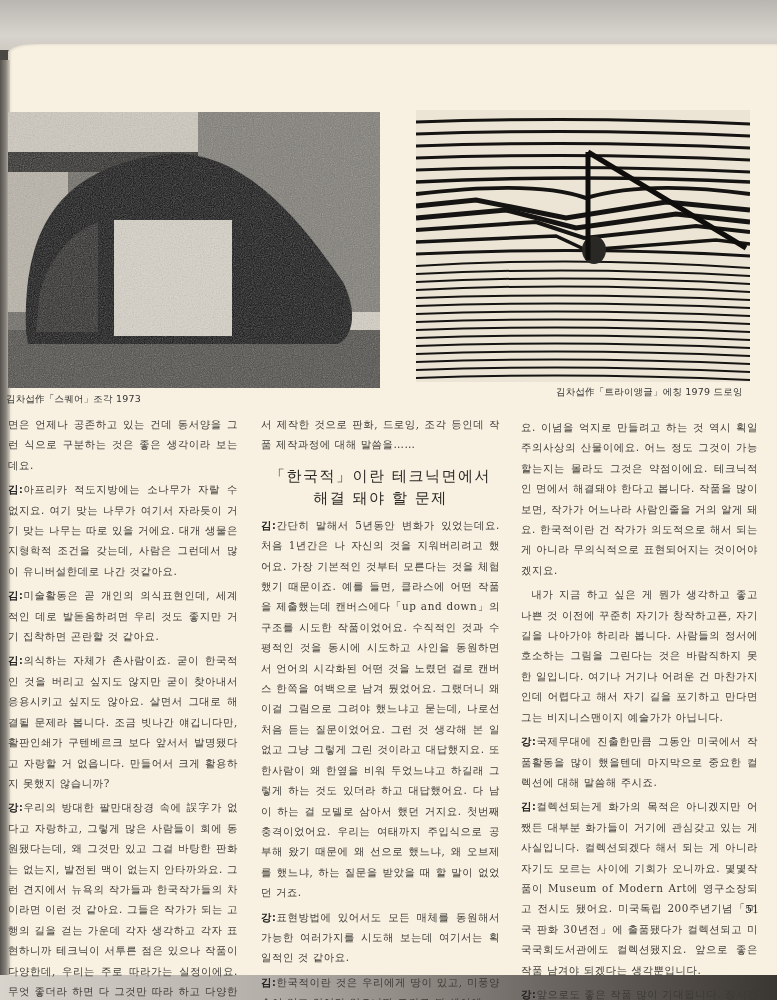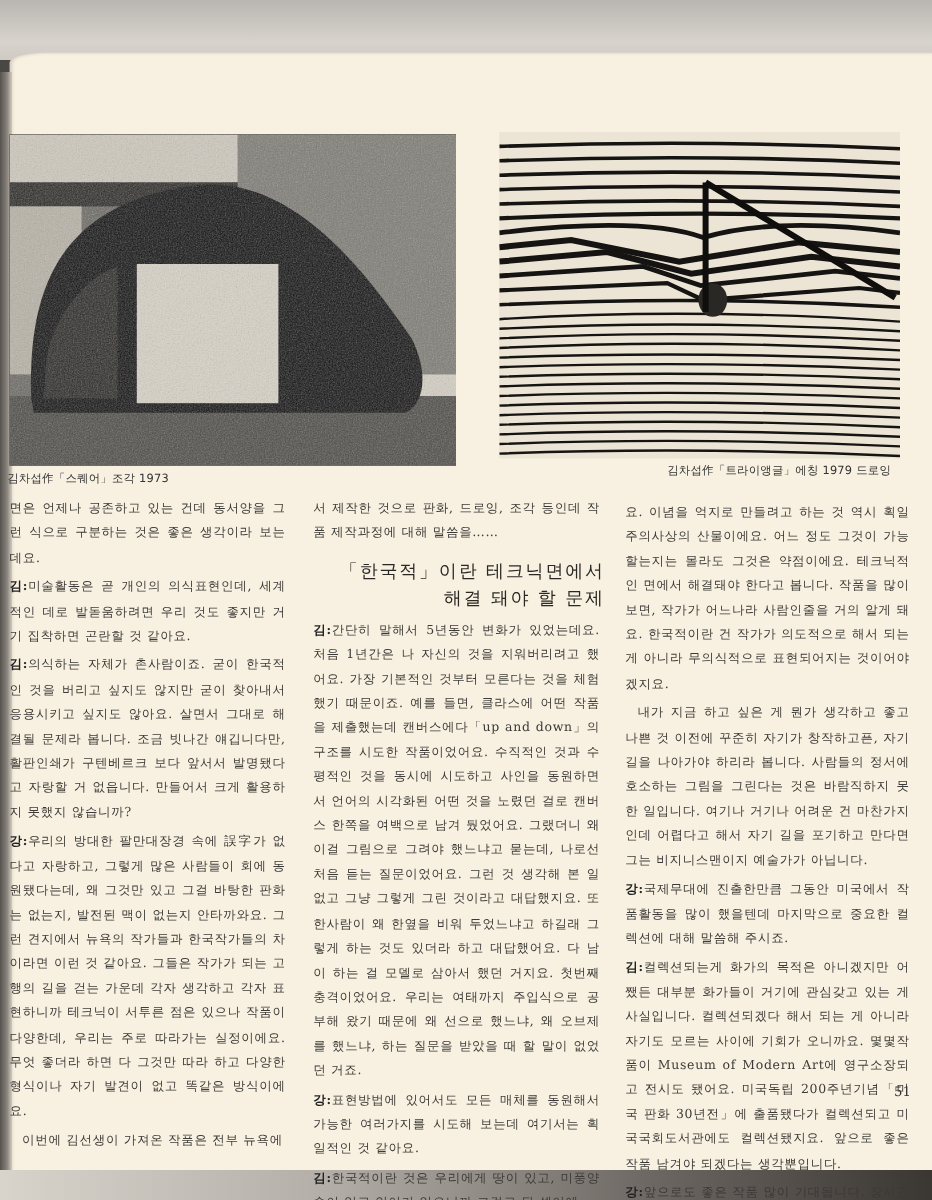--- a/index.html
+++ b/index.html
@@ -44,21 +44,21 @@
     }
     .col-1 { left: 4px;   width: 238px; }
     .col-2 { left: 257px; width: 247px; }
     .col-3 { left: 517px; width: 245px; top: 413px; }
     .col p { margin: 4px; }
     .speaker { font-weight: bold; color: #222; }
     .indent { text-indent: 1em; }
     .section-heading {
       font-family: "DejaVu Sans", sans-serif; font-size: 15px;
       line-height: 22px; color: #2a2825; margin: 10px 0 6px 0;
-      letter-spacing: 1.5px; text-align: right;
+      letter-spacing: 1.5px; text-align: center;
     }
     .page-number {
       position: absolute; left: 745px; top: 903px; font-family: "DejaVu Serif", serif;
       font-size: 11px; color: #333;
     }
     .sig { float: right; font-size: 13px; }
   </style>
 </head>
 <body>
 
@@ -131,20 +131,21 @@
     <g stroke="#0f0e0c" stroke-width="5" fill="none">
       <path d="M172 42 L 172 150"></path>
       <path d="M172 42 L 330 138"></path>
     </g>
   </svg>
 </div>
 <div class="caption caption-right">김차섭作「트라이앵글」에칭 1979 드로잉</div>
 
 <div class="col col-1">
   <p><span class="speaker"></span><span>면은 언제나 공존하고 있는 건데 동서양을 그런 식으로 구분하는 것은 좋은 생각이라 보는데요.</span></p>
+  <p><span class="speaker">김:</span><span>아프리카 적도지방에는 소나무가 자랄 수 없지요. 여기 맞는 나무가 여기서 자라듯이 거기 맞는 나무는 따로 있을 거에요. 대개 생물은 지형학적 조건을 갖는데, 사람은 그런데서 많이 유니버설한데로 나간 것같아요.</span></p>
   <p><span class="speaker">김:</span><span>미술활동은 곧 개인의 의식표현인데, 세계적인 데로 발돋움하려면 우리 것도 좋지만 거기 집착하면 곤란할 것 같아요.</span></p>
   <p><span class="speaker">김:</span><span>의식하는 자체가 촌사람이죠. 굳이 한국적인 것을 버리고 싶지도 않지만 굳이 찾아내서 응용시키고 싶지도 않아요. 살면서 그대로 해결될 문제라 봅니다. 조금 빗나간 얘깁니다만, 활판인쇄가 구텐베르크 보다 앞서서 발명됐다고 자랑할 거 없읍니다. 만들어서 크게 활용하지 못했지 않습니까?</span></p>
   <p><span class="speaker">강:</span><span>우리의 방대한 팔만대장경 속에 誤字가 없다고 자랑하고, 그렇게 많은 사람들이 회에 동원됐다는데, 왜 그것만 있고 그걸 바탕한 판화는 없는지, 발전된 맥이 없는지 안타까와요. 그런 견지에서 뉴욕의 작가들과 한국작가들의 차이라면 이런 것 같아요. 그들은 작가가 되는 고행의 길을 걷는 가운데 각자 생각하고 각자 표현하니까 테크닉이 서투른 점은 있으나 작품이 다양한데, 우리는 주로 따라가는 실정이에요. 무엇 좋더라 하면 다 그것만 따라 하고 다양한 형식이나 자기 발견이 없고 똑같은 방식이에요.</span></p>
   <p class="indent"><span>이번에 김선생이 가져온 작품은 전부 뉴욕에</span></p>
 </div>
 
 <div class="col col-2">
   <p>서 제작한 것으로 판화, 드로잉, 조각 등인데 작품 제작과정에 대해 말씀을……</p>
   <div class="section-heading">
     <div>「한국적」이란 테크닉면에서</div>

